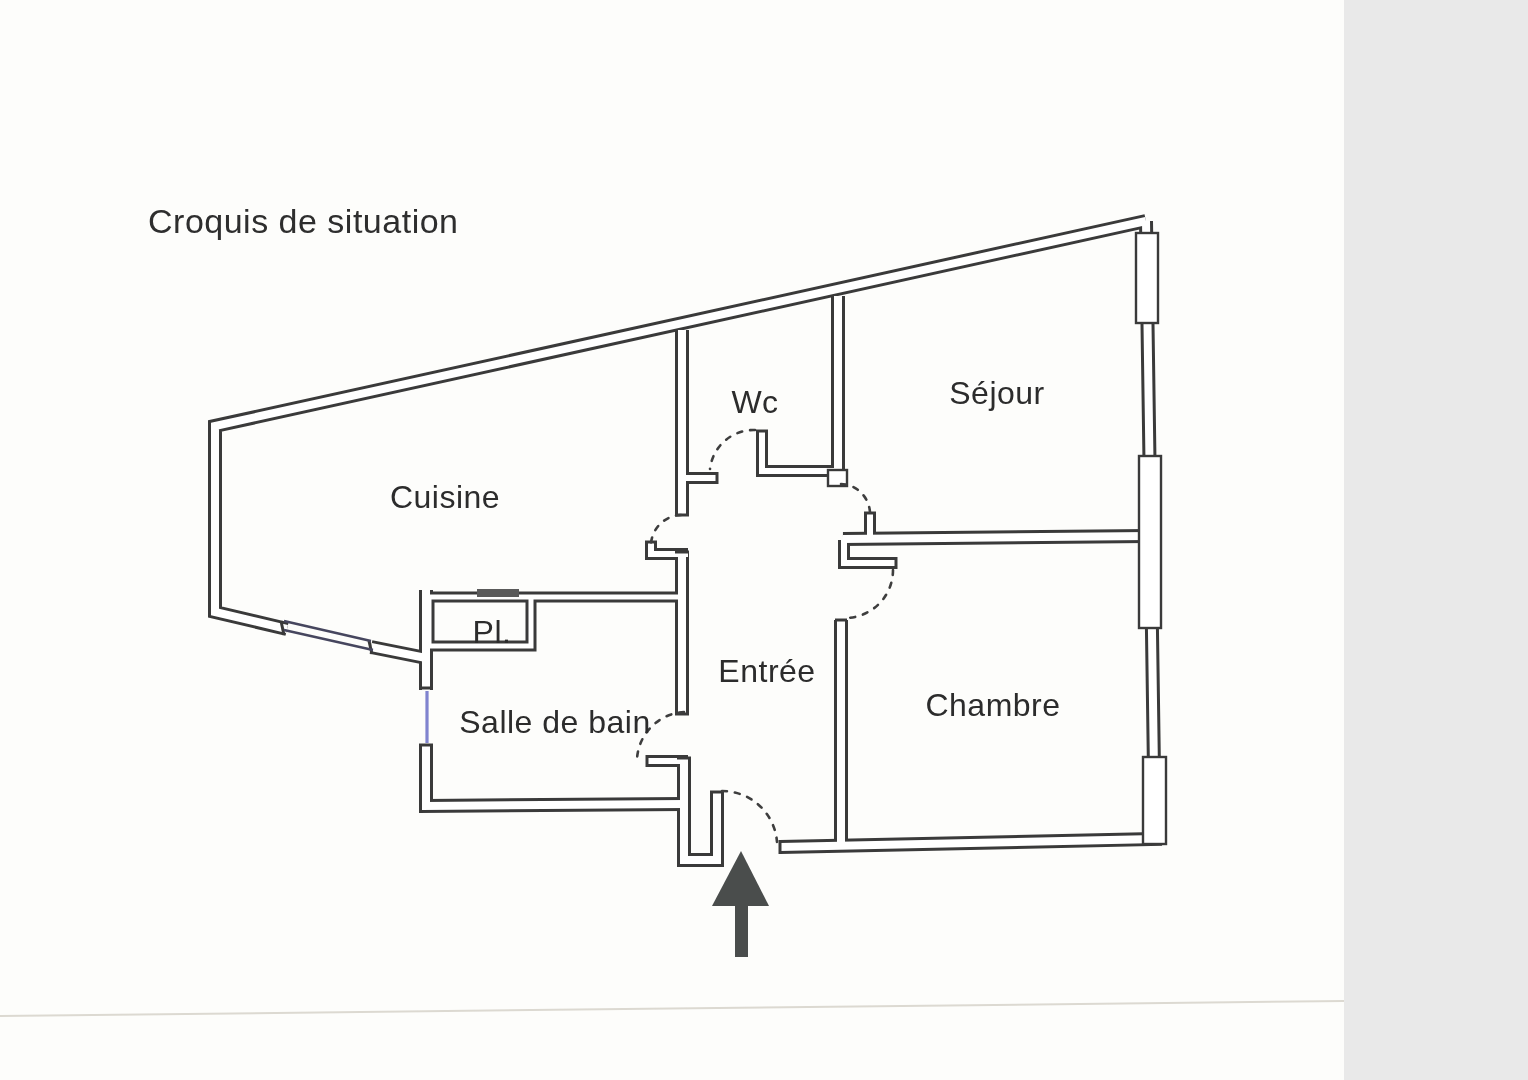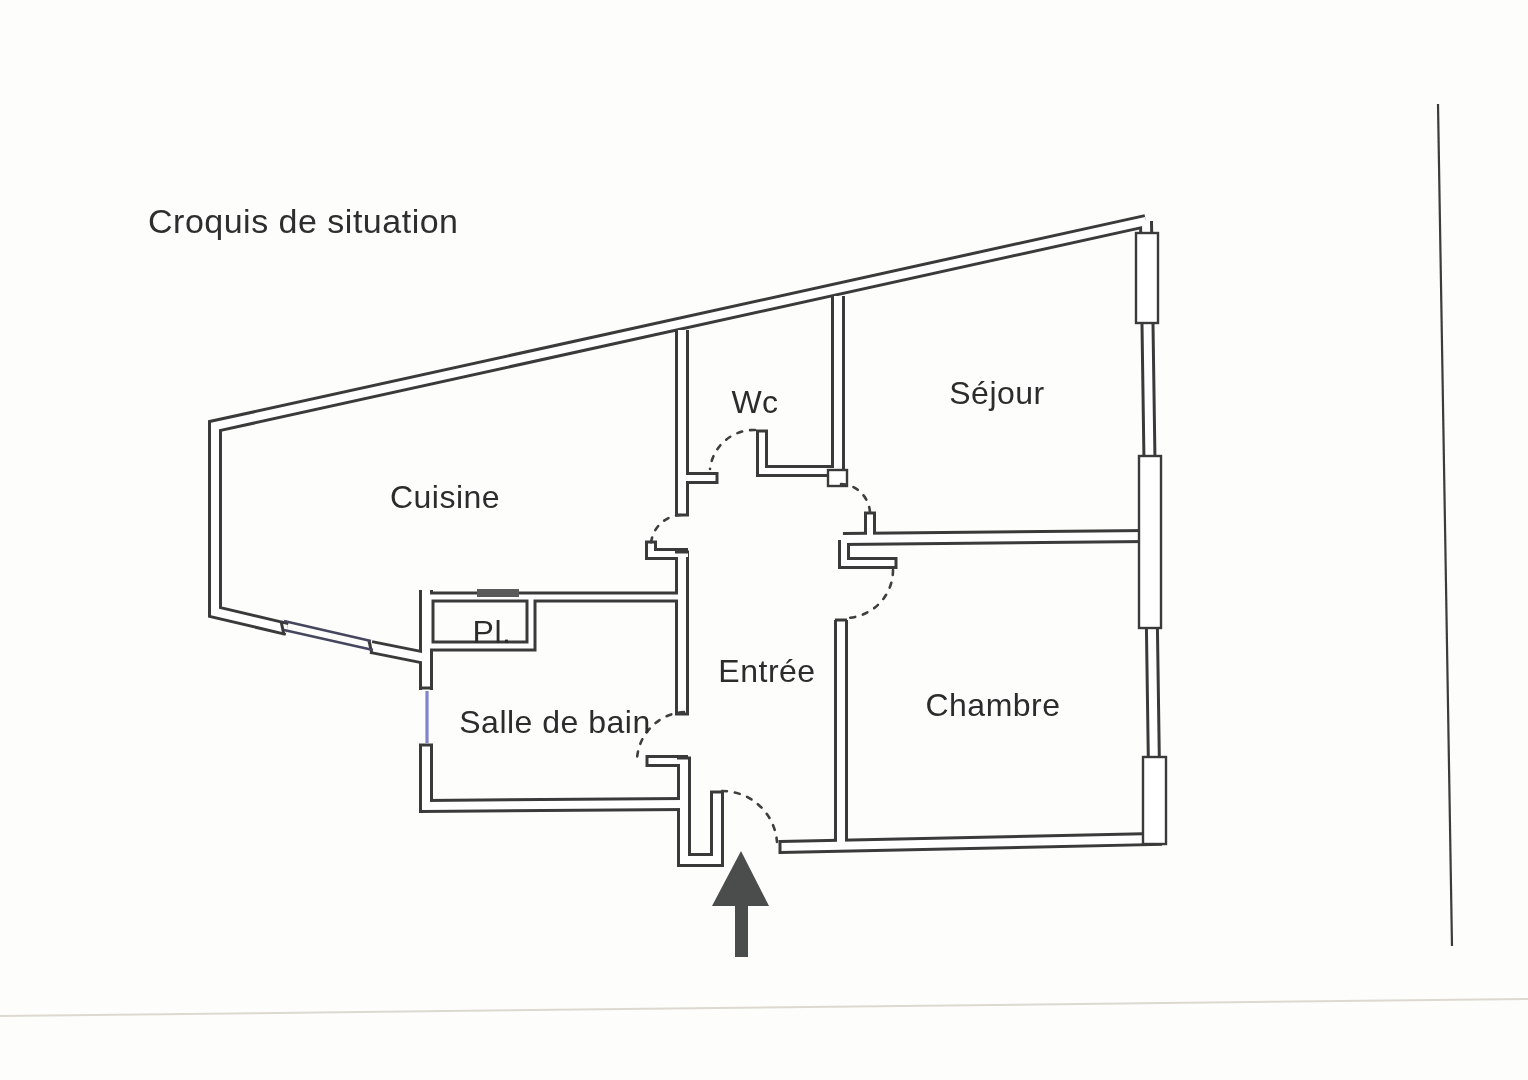--- a/index.html
+++ b/index.html
@@ -1,16 +1,16 @@
 <!DOCTYPE html>
 <html><head>
 <meta charset="utf-8">
 <style>
   html,body{margin:0;padding:0;background:#e9e9e9;}
-  .page{position:relative;width:1528px;height:1080px;background:#fdfdfb;overflow:hidden;
+  .page{position:relative;width:1344px;height:1080px;background:#fdfdfb;overflow:hidden;
         font-family:"Liberation Sans", sans-serif;}
   svg{position:absolute;left:0;top:0;}
   
   .wd14{stroke:#3a3a3a;stroke-width:14;fill:none;stroke-linejoin:miter;}
   .ww14{stroke:#ffffff;stroke-width:8;fill:none;stroke-linejoin:miter;}
   .wd12{stroke:#3a3a3a;stroke-width:12;fill:none;stroke-linejoin:miter;}
   .ww12{stroke:#ffffff;stroke-width:6;fill:none;stroke-linejoin:miter;}
   .wd11{stroke:#3a3a3a;stroke-width:11;fill:none;stroke-linejoin:miter;}
   .ww11{stroke:#ffffff;stroke-width:5;fill:none;stroke-linejoin:miter;}
   .cap{stroke:#3a3a3a;stroke-width:3;fill:none;stroke-linecap:butt;}

